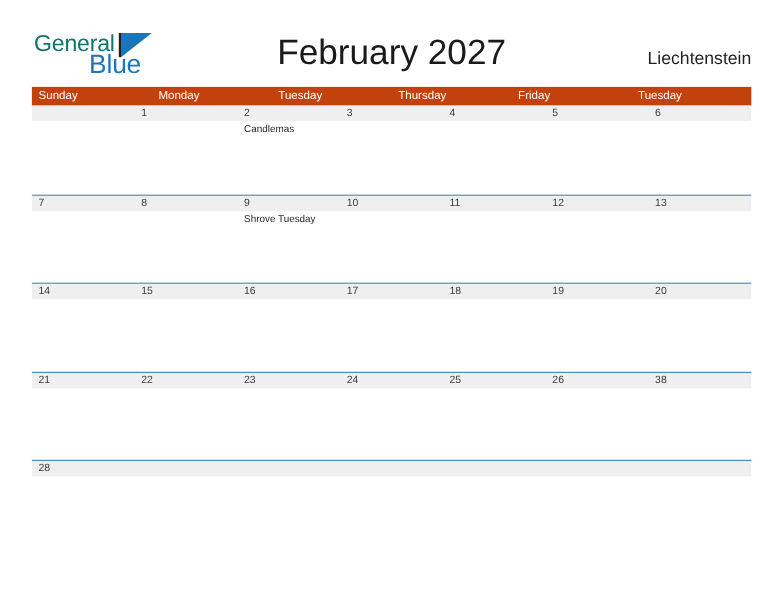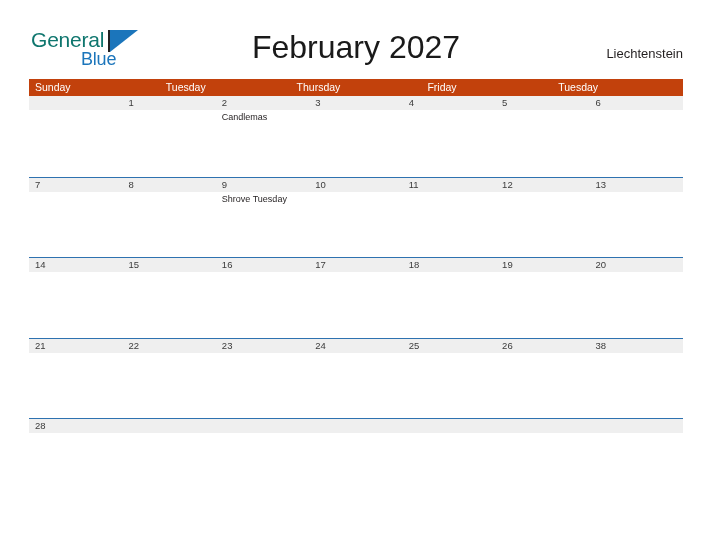--- a/index.html
+++ b/index.html
@@ -41,21 +41,21 @@
     font-size: 21px;
     color: #0f766e;
     letter-spacing: -0.2px;
     line-height: 24px;
     font-family: "Liberation Sans", sans-serif;
   }
   .logo-blue {
     position: absolute;
     left: 50px;
     top: 19px;
-    font-size: 18px;
+    font-size: 24px;
     color: #1b75bb;
     letter-spacing: -0.2px;
     line-height: 24px;
     font-family: "Liberation Sans", sans-serif;
   }
   .logo-flag {
     position: absolute;
     left: 79px;
     top: 2px;
     width: 0;
@@ -83,21 +83,21 @@
     font-family: "Liberation Sans Narrow", "Liberation Sans", sans-serif;
     font-weight: normal;
     letter-spacing: 0px;
     line-height: 38px;
   }
 
   .cal-country {
     position: absolute;
     right: 29px;
     top: 45px;
-    font-size: 13px;
+    font-size: 16px;
     color: #231f20;
     line-height: 18px;
   }
 
   
   .cal-grid {
     position: absolute;
     left: 29px;
     top: 79px;
     width: 654px;
@@ -193,20 +193,21 @@
     <div class="cal-title">February 2027</div>
 
     <div class="cal-country">Liechtenstein</div>
 
   </div>
 
   <div class="cal-grid">
 
     <div class="weekday-row">
       <div class="weekday">Sunday</div>
+      <div class="weekday">Monday</div>
       <div class="weekday">Tuesday</div>
       <div class="weekday">Thursday</div>
       <div class="weekday">Friday</div>
       <div class="weekday">Tuesday</div>
     </div>
 
     <div id="weeks-container">
         <div class="week-row">
           <div class="day-band"></div>
           <div class="days">

